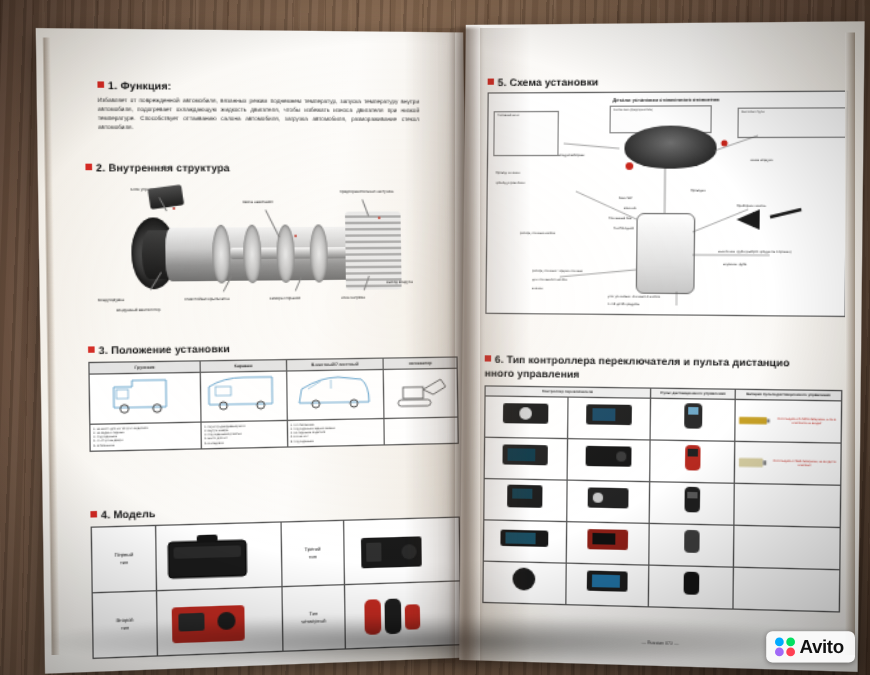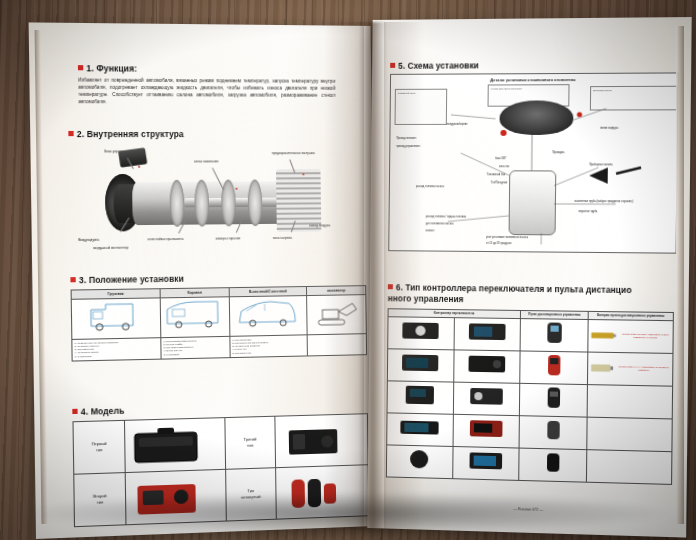--- a/index.html
+++ b/index.html
@@ -722,13 +722,22 @@
 
     <div class="page-curve curve-l"></div>
     <div class="page-curve curve-r"></div>
     <div class="gutter"></div>
     <div class="page-edge-l"></div>
     <div class="page-edge-r"></div>
   </div>
 
   <div class="desk-vignette"></div>
 
+  <div class="avito">
+    <div class="dots">
+        <i></i>
+        <i></i>
+        <i></i>
+        <i></i>
+      </div>
+    <span class="wm">Avito</span>
+  </div>
 </div>
 
 </body></html>

